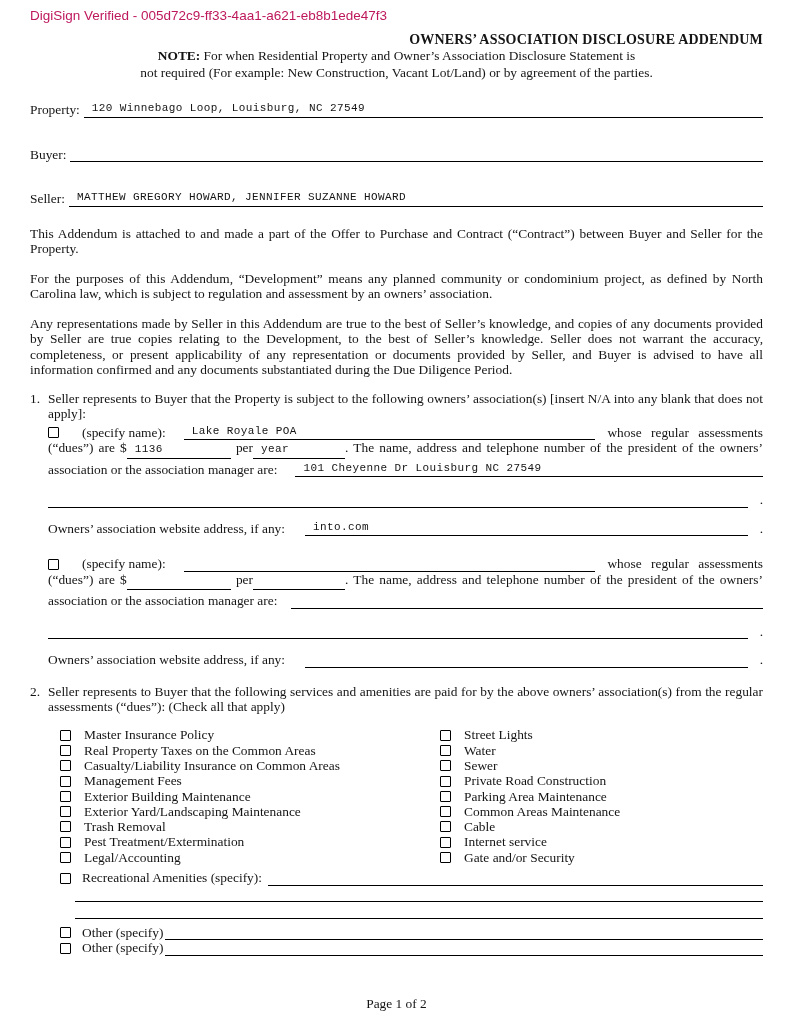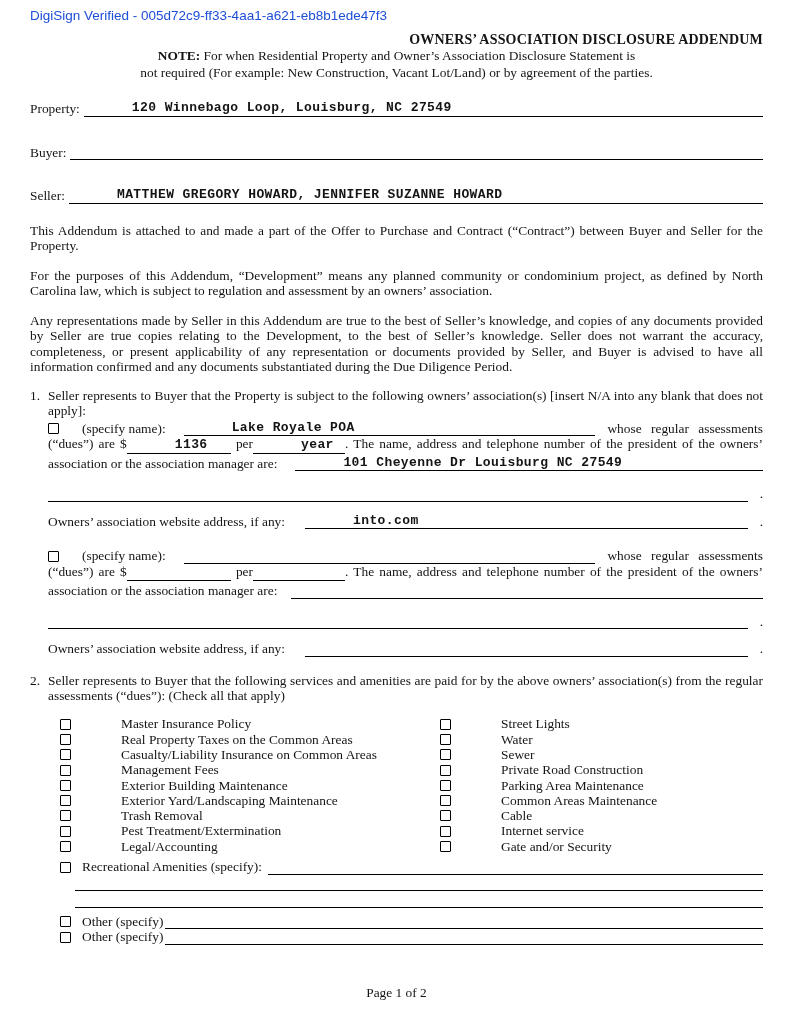--- a/index.html
+++ b/index.html
@@ -3,55 +3,55 @@
 <meta charset="utf-8">
 <style>
   html,body{margin:0;padding:0;}
   body{
     width:791px;height:1024px;background:#ffffff;color:#141414;
     font-family:"Liberation Serif", serif;font-size:13.4px;line-height:15.5px;
     overflow:hidden;position:relative;
   }
   .page{padding:8px 28px 0 30px;}
   .digisign{
-    font-family:"Liberation Sans", sans-serif;font-size:13.5px;color:#1d4ed8;
+    font-family:"Liberation Sans", sans-serif;font-size:13.5px;color:#be185d;
     margin-bottom:8px;
   }
   .title{text-align:right;font-weight:bold;font-size:14px;letter-spacing:.2px;}
   .note{text-align:center;margin-top:1px;}
   .note b{font-weight:bold;}
   .party-row{display:flex;align-items:flex-end;margin-top:26px;justify-content:space-between;}
   .party-row.first{margin-top:19px;}
   .party-label{white-space:nowrap;padding-right:4px;}
   .fill{border-bottom:1px solid #000;min-height:14px;}
   .grow{flex:1;}
   .value{
-    font-family:"Liberation Mono", monospace;font-weight:bold;font-size:13px;
-    letter-spacing:.4px;white-space:nowrap;padding-left:8px;margin-left:40px;
+    font-family:"Liberation Mono", monospace;font-weight:normal;font-size:11px;
+    letter-spacing:.4px;white-space:nowrap;padding-left:8px;
   }
   p.body-par{margin:14px 0 0 0;text-align:justify;}
   .numbered{display:flex;margin-top:13px;}
   .num{width:18px;flex:none;}
   .numbered .ntext{flex:1;text-align:justify;}
   .assoc{margin-left:18px;}
   .fline{display:flex;align-items:flex-end;gap:12px;}
   .cb{
     display:inline-block;width:9px;height:9px;border:1.5px solid #000;
     border-radius:1px;flex:none;margin-right:11px;margin-bottom:2px;background:#fff;
   }
   .jline{text-align:justify;text-align-last:justify;}
   .ib-fill{display:inline-block;border-bottom:1px solid #000;vertical-align:baseline;min-height:13px;}
   .wide-space{word-spacing:6px;white-space:nowrap;}
   .tight{white-space:nowrap;}
   .website{margin-top:10px;}
   .services{display:flex;margin-top:13px;margin-left:30px;}
   .svc-col{display:flex;flex-direction:column;}
   .svc-col.left{width:380px;}
   .svc-col.right{flex:1;}
-  .svc-item{display:flex;align-items:center;height:15.3px;gap:37px;}
+  .svc-item{display:flex;align-items:center;height:15.3px;}
   .svc-item .cb{margin-bottom:0;margin-right:13px;}
   .rec-row{display:flex;align-items:flex-end;margin-left:30px;margin-top:5px;}
   .rec-row .label{padding-right:6px;white-space:nowrap;}
   .blank-line{margin-left:45px;margin-top:14.5px;border-bottom:1px solid #000;height:1px;}
   .other-row{display:flex;align-items:flex-end;margin-left:30px;margin-top:0px;height:15.5px;text-align:center;}
   .other-row .label{padding-right:2px;white-space:nowrap;}
   .page-num{text-align:center;margin-top:40px;}
 </style>
 </head>
 <body>

